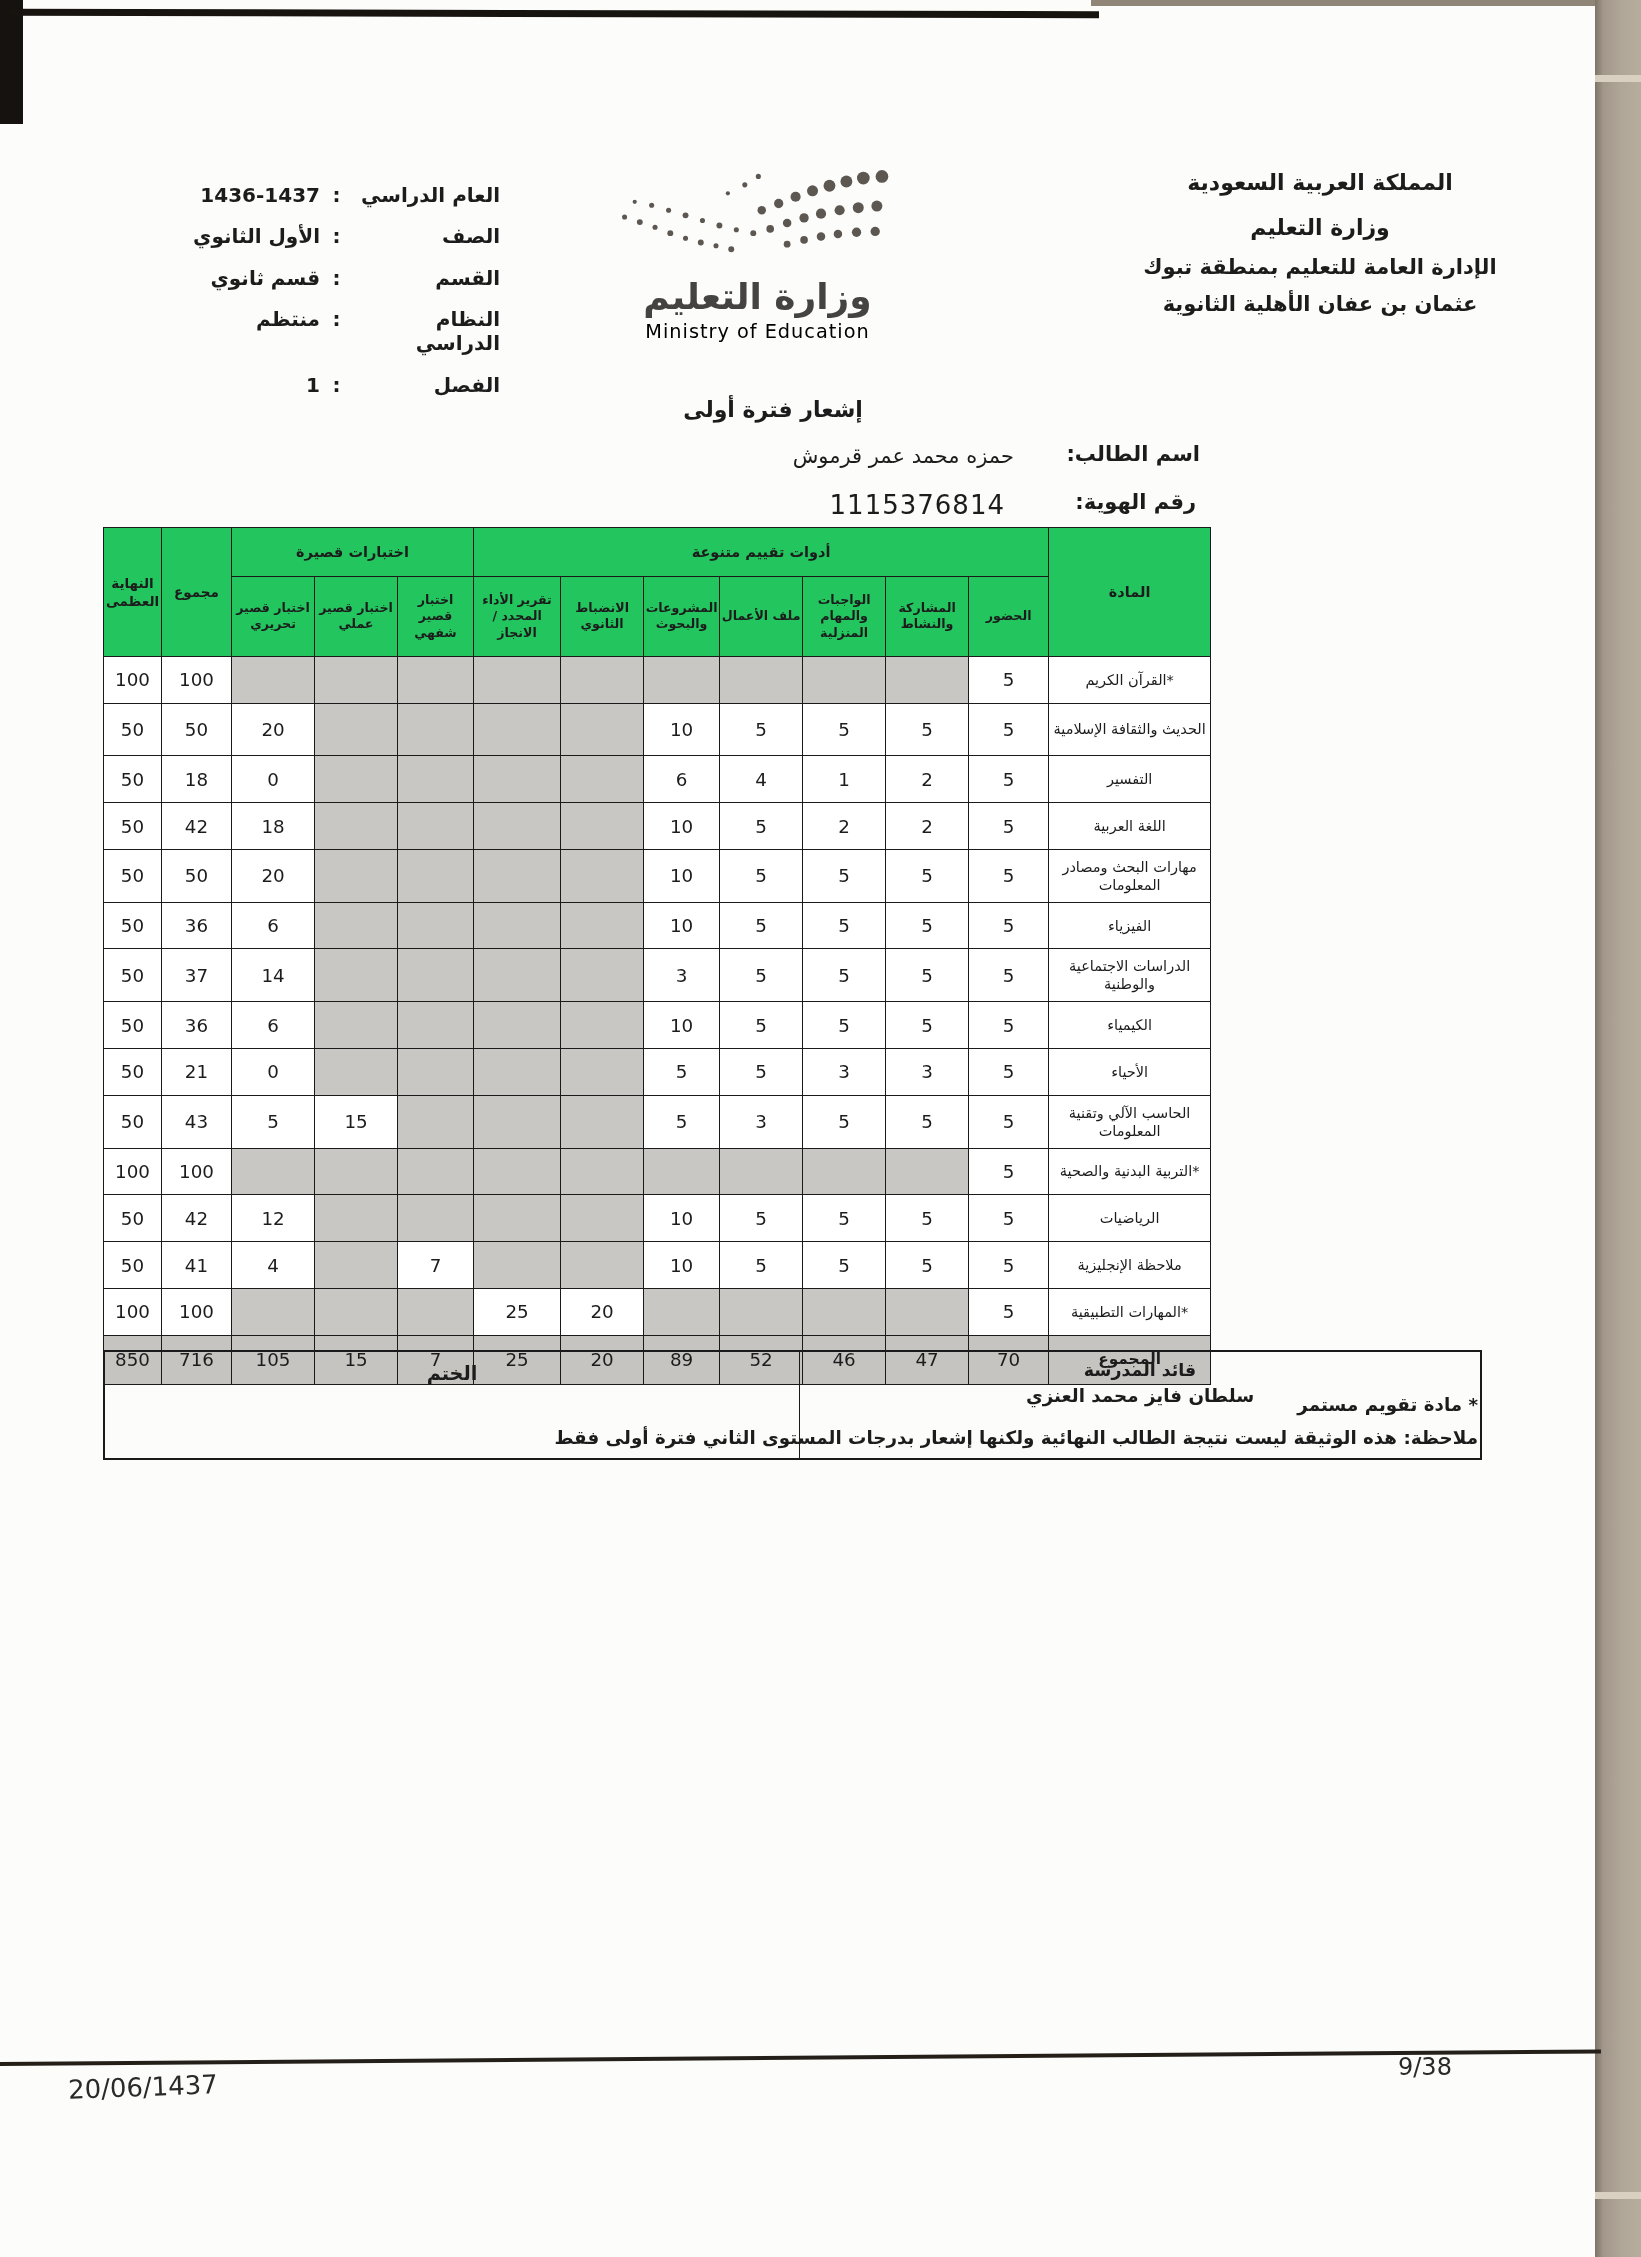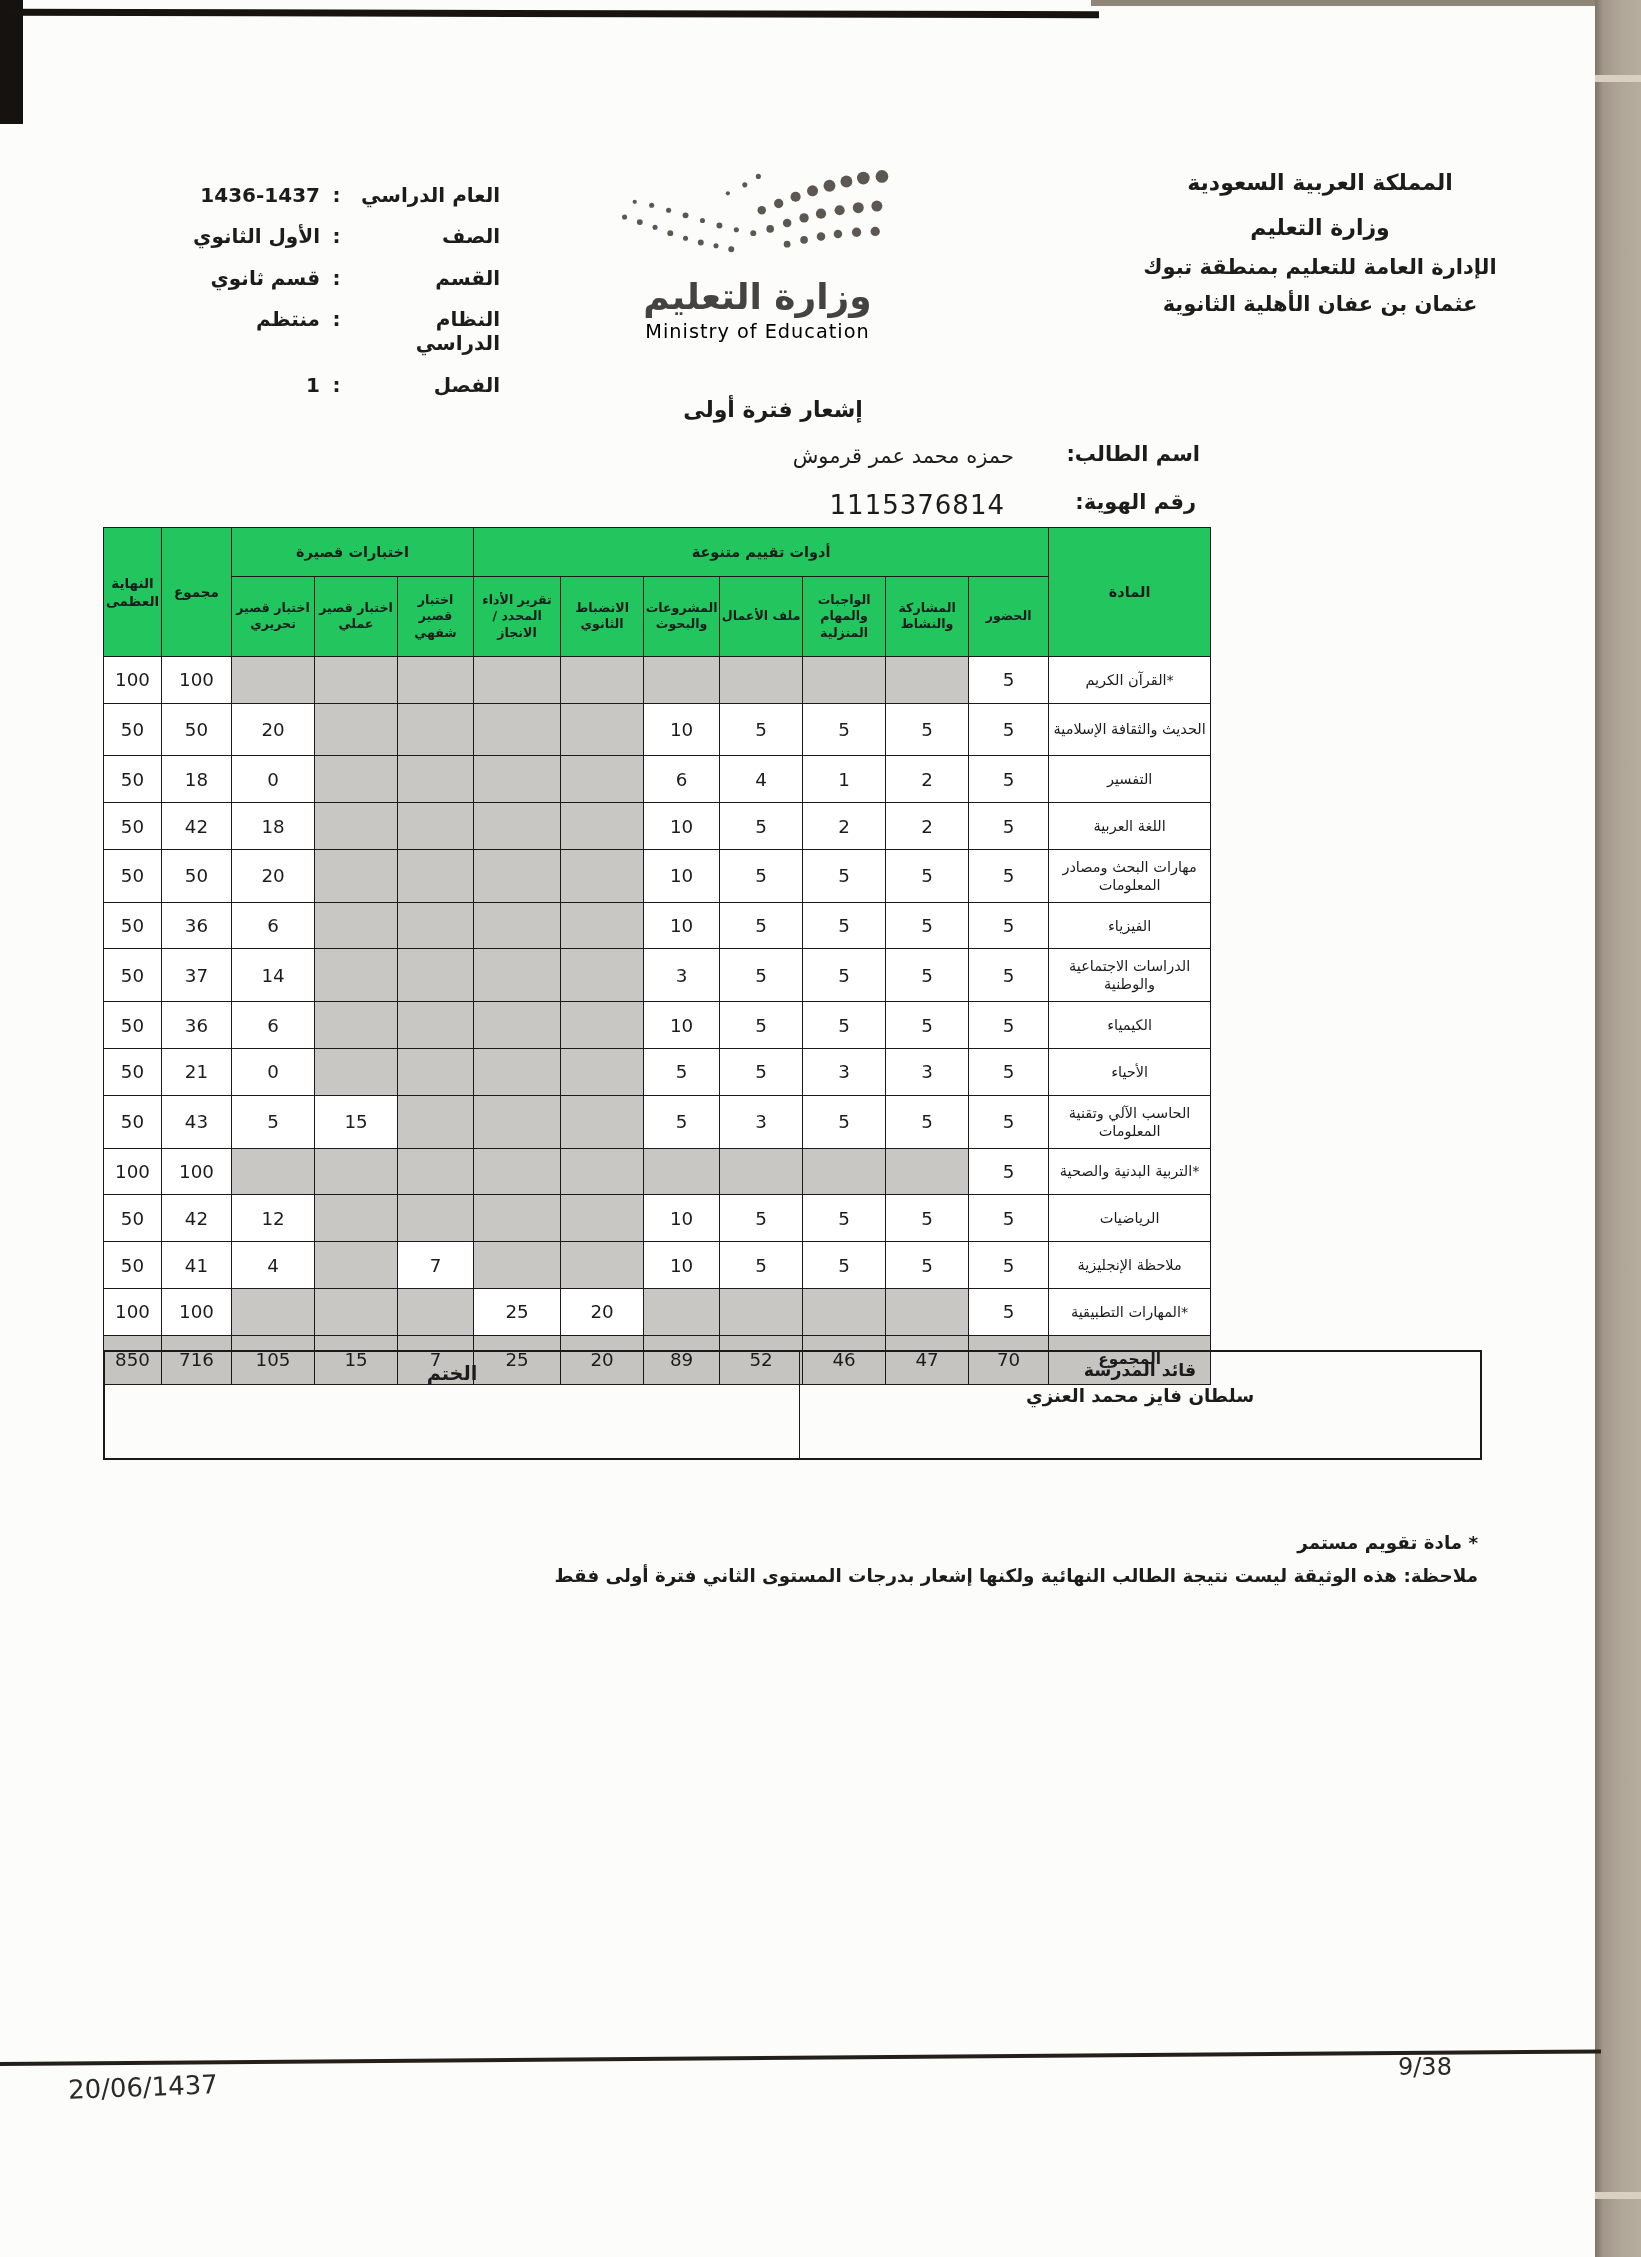--- a/index.html
+++ b/index.html
@@ -66,21 +66,21 @@
 
   
   .signbox { position:absolute; left:103px; top:1350px; width:1375px; height:106px; border:2.9px solid #1a1a1a; display:flex; direction:rtl; }
   .sign-principal { width:680px; border-left:1.9px solid #1a1a1a; text-align:center; padding-top:7.7px; }
   .sign-stamp { flex:1; text-align:center; padding-top:9.7px; }
   .sign-title { font-size:17.4px; font-weight:bold; }
   .sign-name { font-size:18.3px; font-weight:bold; margin-top:5.8px; }
   .stamp-label { font-size:19.3px; font-weight:bold; }
 
   
-  .notes { position:absolute; right:163px; top:1532px; direction:rtl; text-align:start; }
+  .notes { position:absolute; right:163px; top:1394px; direction:rtl; text-align:start; }
   .note-line { font-size:18.3px; font-weight:bold; margin-bottom:11.6px; }
 
   
   .bottom-line { position:absolute; left:0; top:2062px; width:1601px; height:3.9px; background:#242019; transform:rotate(-0.45deg); transform-origin:0 50%; }
   .scan-date { position:absolute; left:68px; top:2072px; font-size:26px; color:#2a2a2a; transform:rotate(-2.2deg); }
   .page-num { position:absolute; left:1398px; top:2053px; font-size:24px; color:#2a2a2a; }
 </style>
 </head>
 <body>
 

